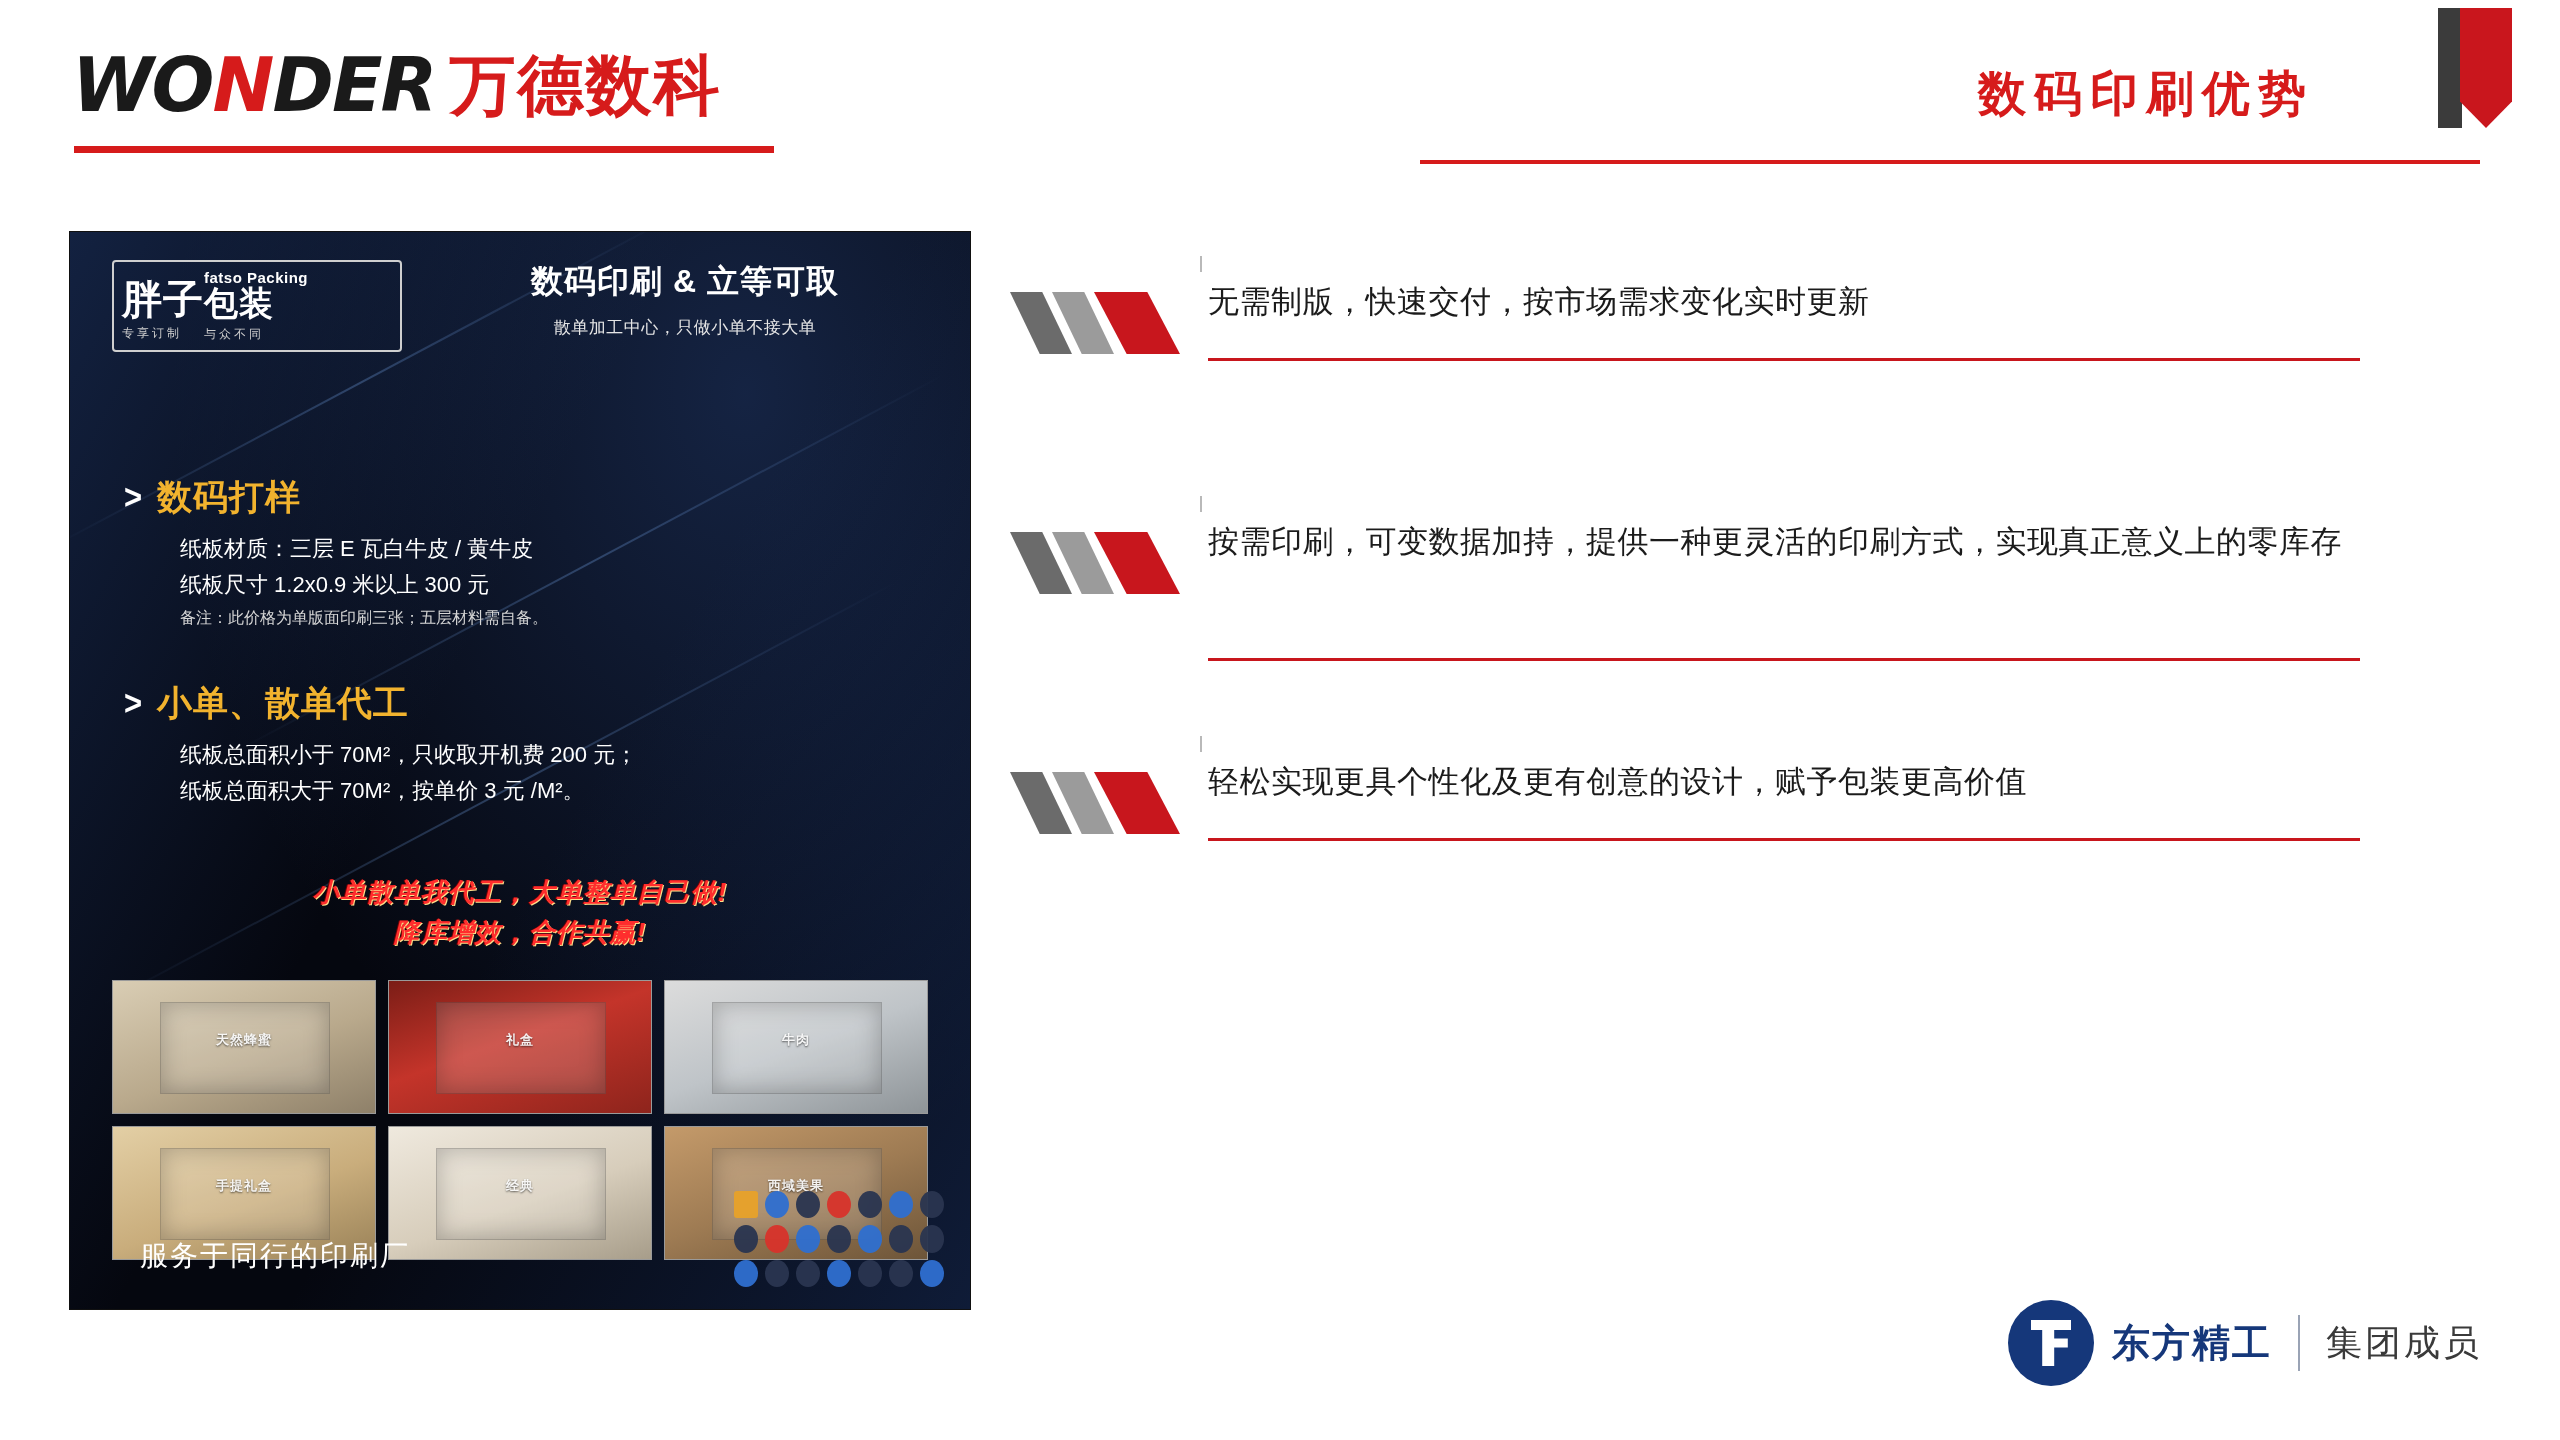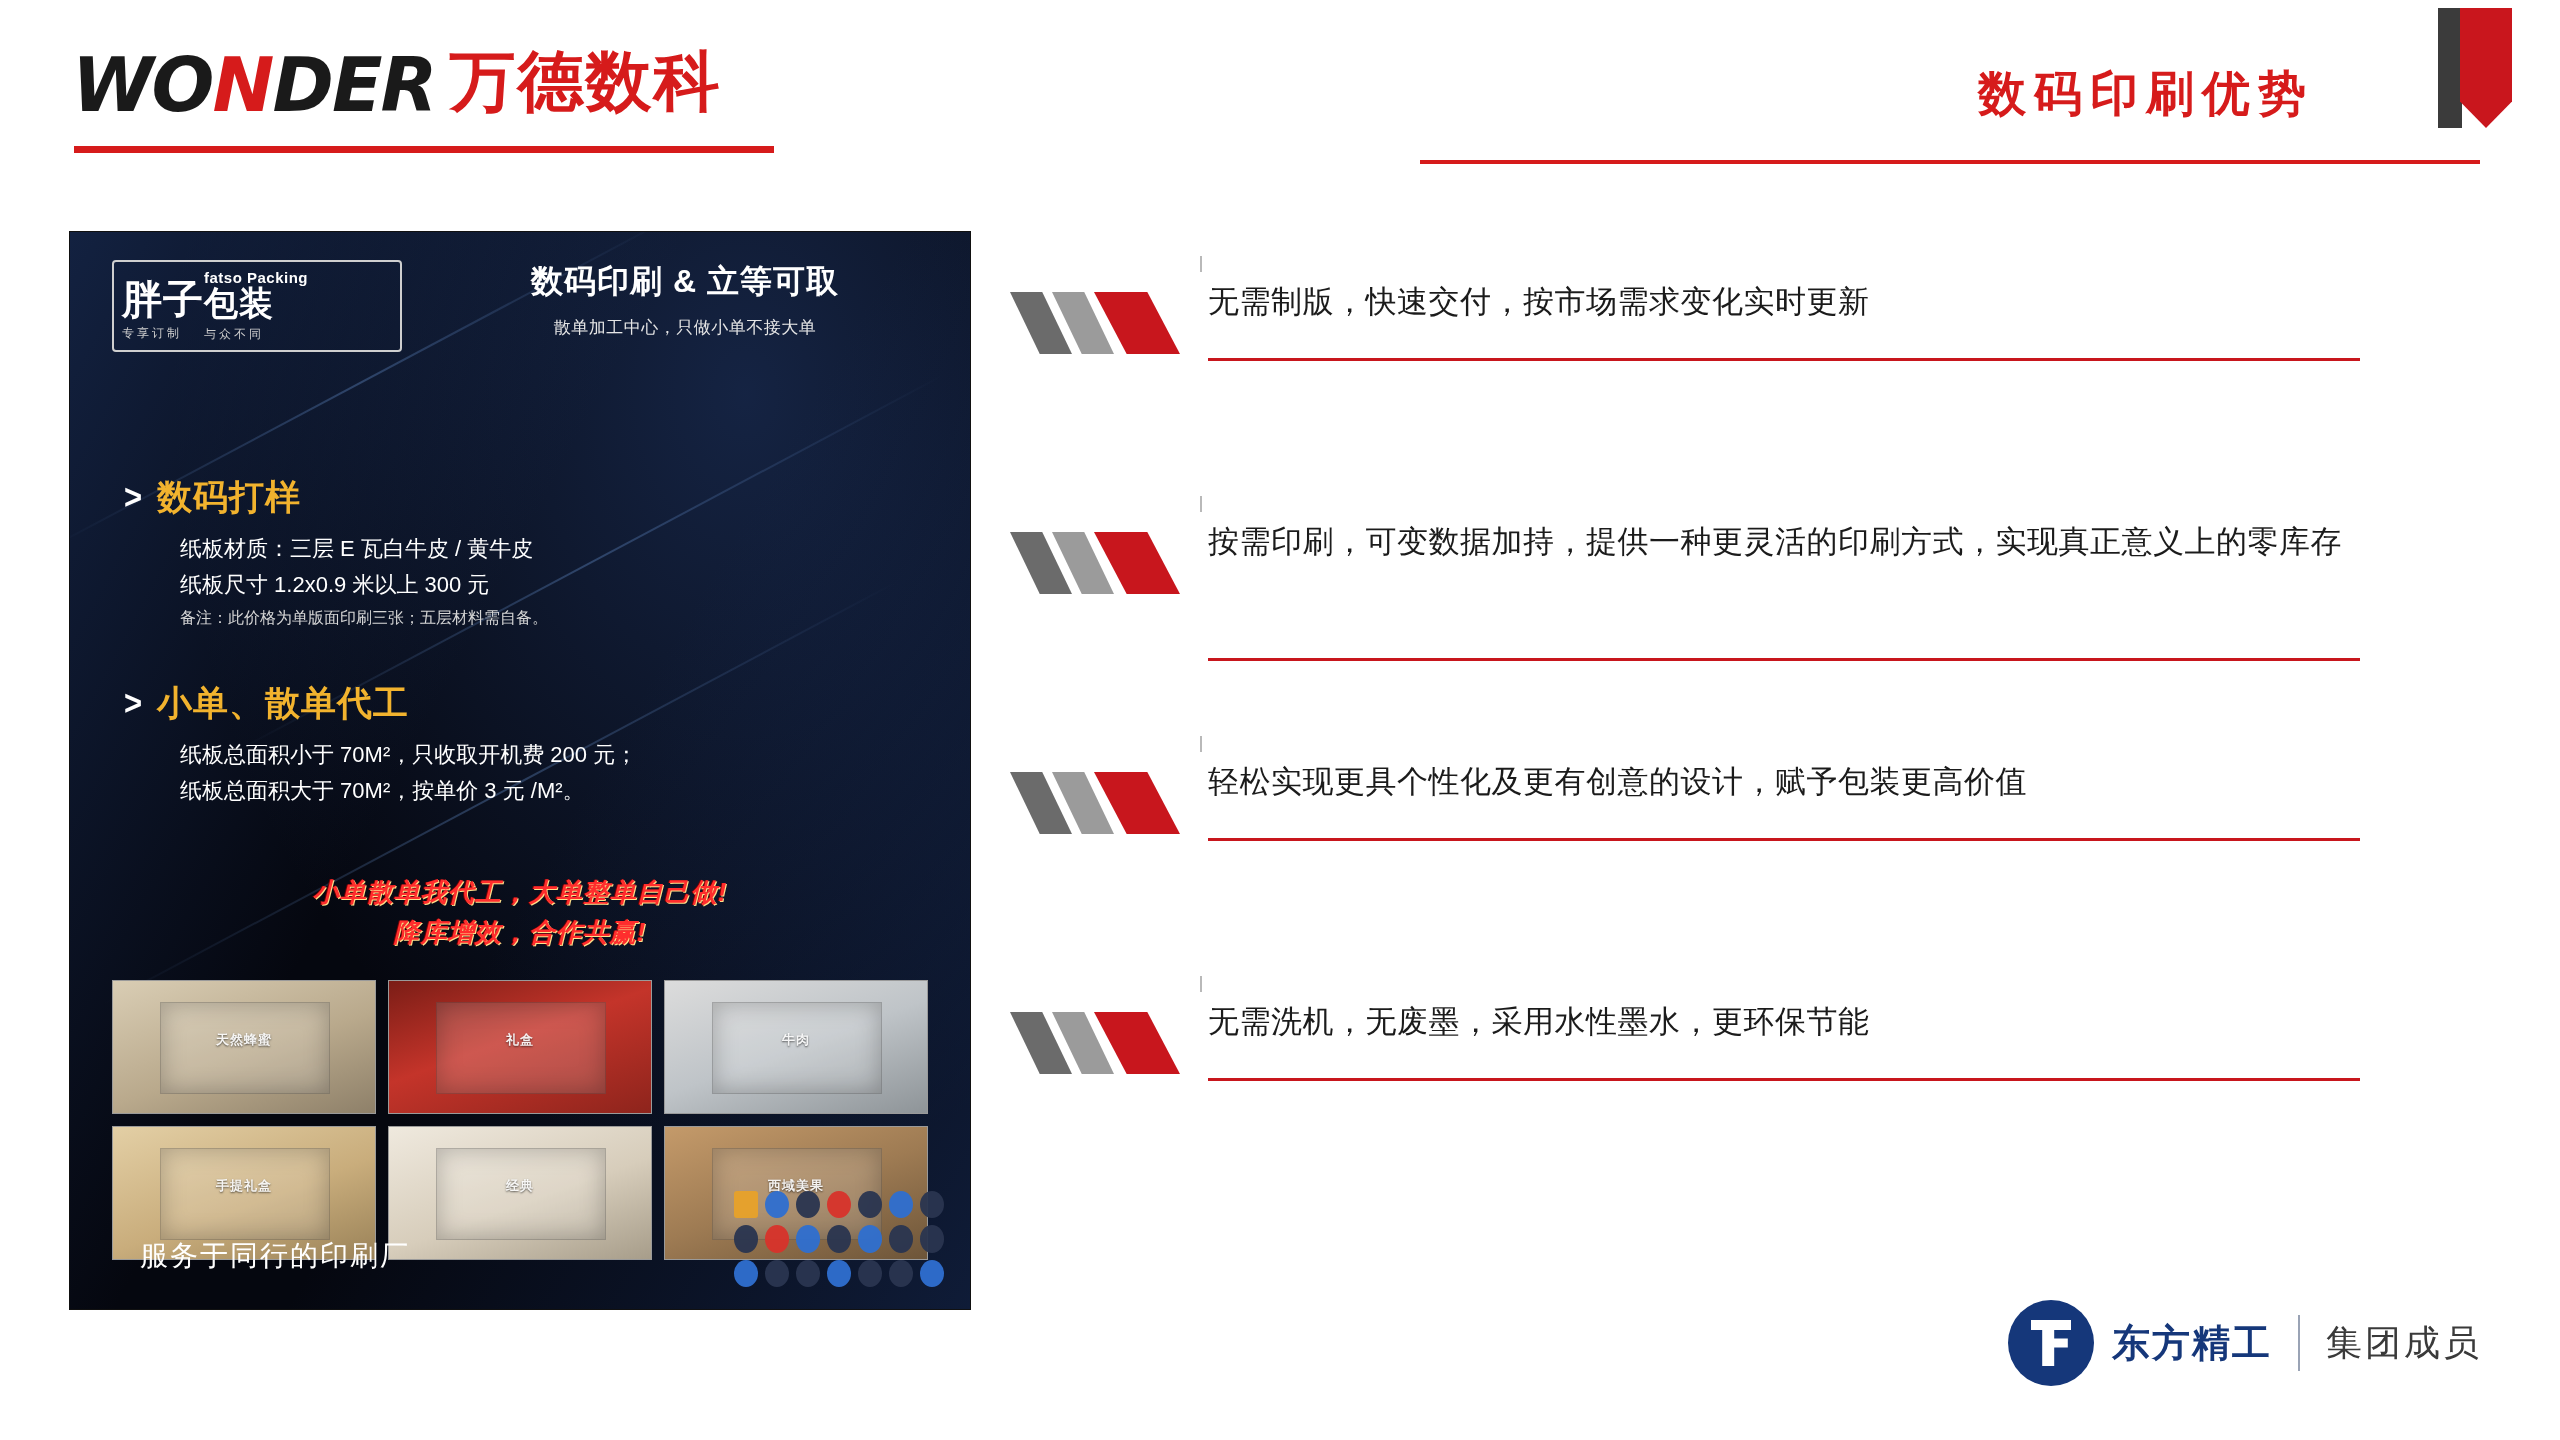--- a/index.html
+++ b/index.html
@@ -20,20 +20,21 @@
     position: absolute;
     left: 0; top: 0;
     width: 2560px;
     height: 180px;
   }
   .logo-wrap {
     position: absolute;
     left: 72px;
     top: 48px;
     display: flex;
+    align-items: center;
   }
   .logo-wonder {
     font-family: "DejaVu Sans", sans-serif;
     font-size: 74px;
     font-weight: 900;
     font-style: italic;
     letter-spacing: -2px;
     color: #1a1a1a;
     line-height: 1;
     position: relative;
@@ -535,30 +536,20 @@
     <div class="tick"></div>
     <div class="chevmark">
       <span class="c1"></span>
         <span class="c2"></span>
         <span class="c3"></span>
     </div>
     <div class="bullet-text">轻松实现更具个性化及更有创意的设计，赋予包装更高价值</div>
     <div class="bullet-rule"></div>
   </div>
 
-  <div class="bullet b4">
-    <div class="tick"></div>
-    <div class="chevmark">
-      <span class="c1"></span>
-        <span class="c2"></span>
-        <span class="c3"></span>
-    </div>
-    <div class="bullet-text">无需洗机，无废墨，采用水性墨水，更环保节能</div>
-    <div class="bullet-rule"></div>
-  </div>
 
 </div>
 
 <div class="footer-brand">
   <div class="fb-mark"></div>
   <div class="fb-cn">东方精工</div>
   <div class="fb-div"></div>
   <div class="fb-sub">集团成员</div>
 </div>
 

